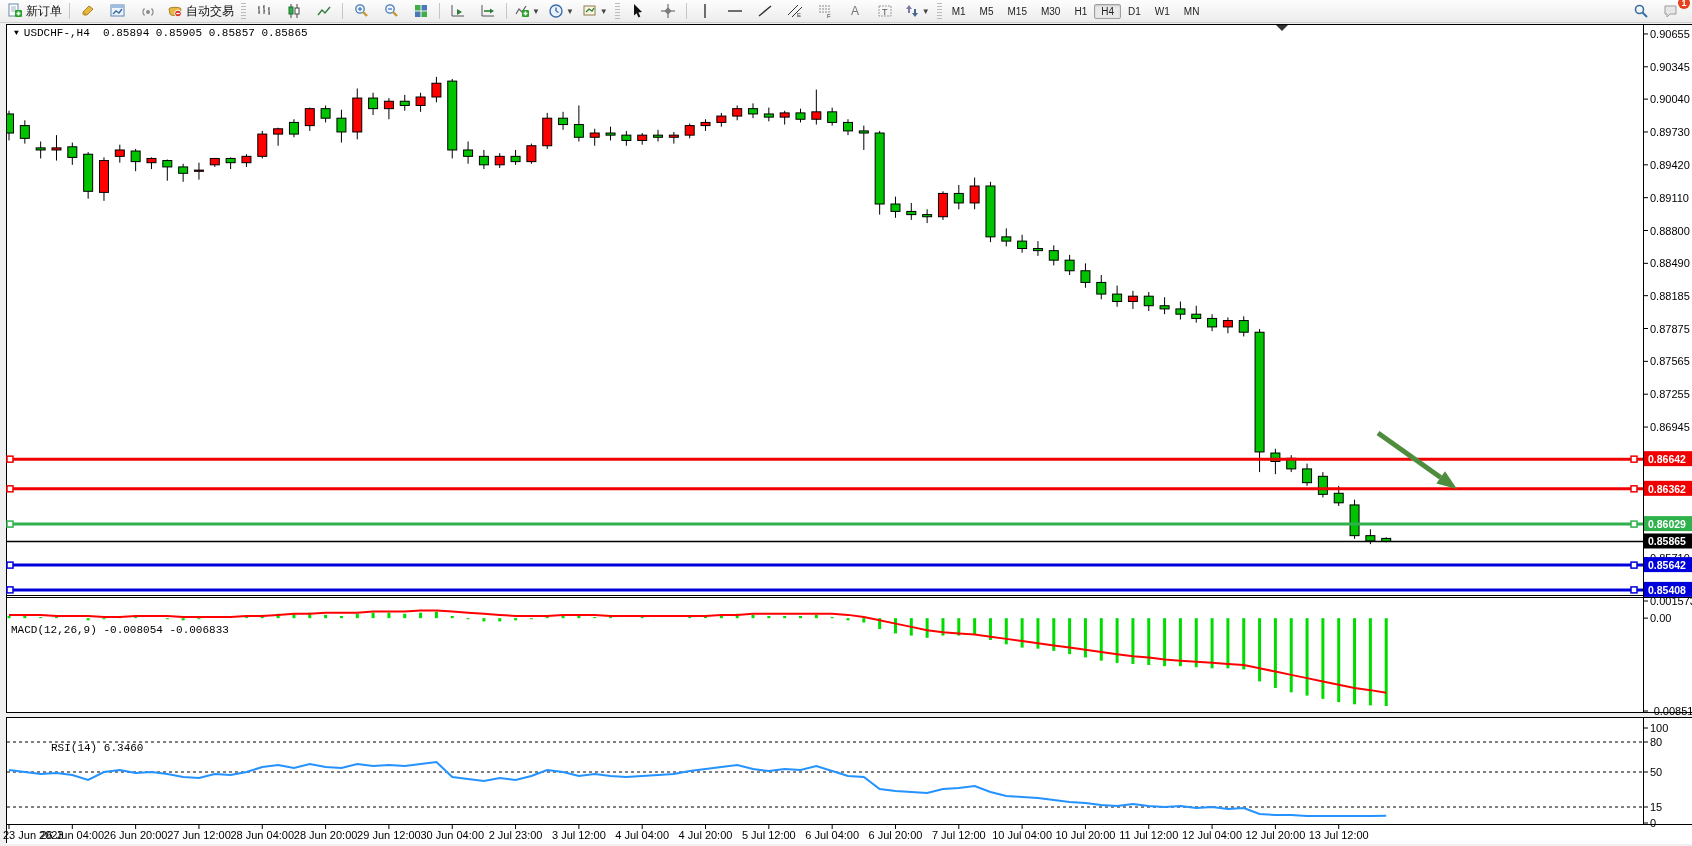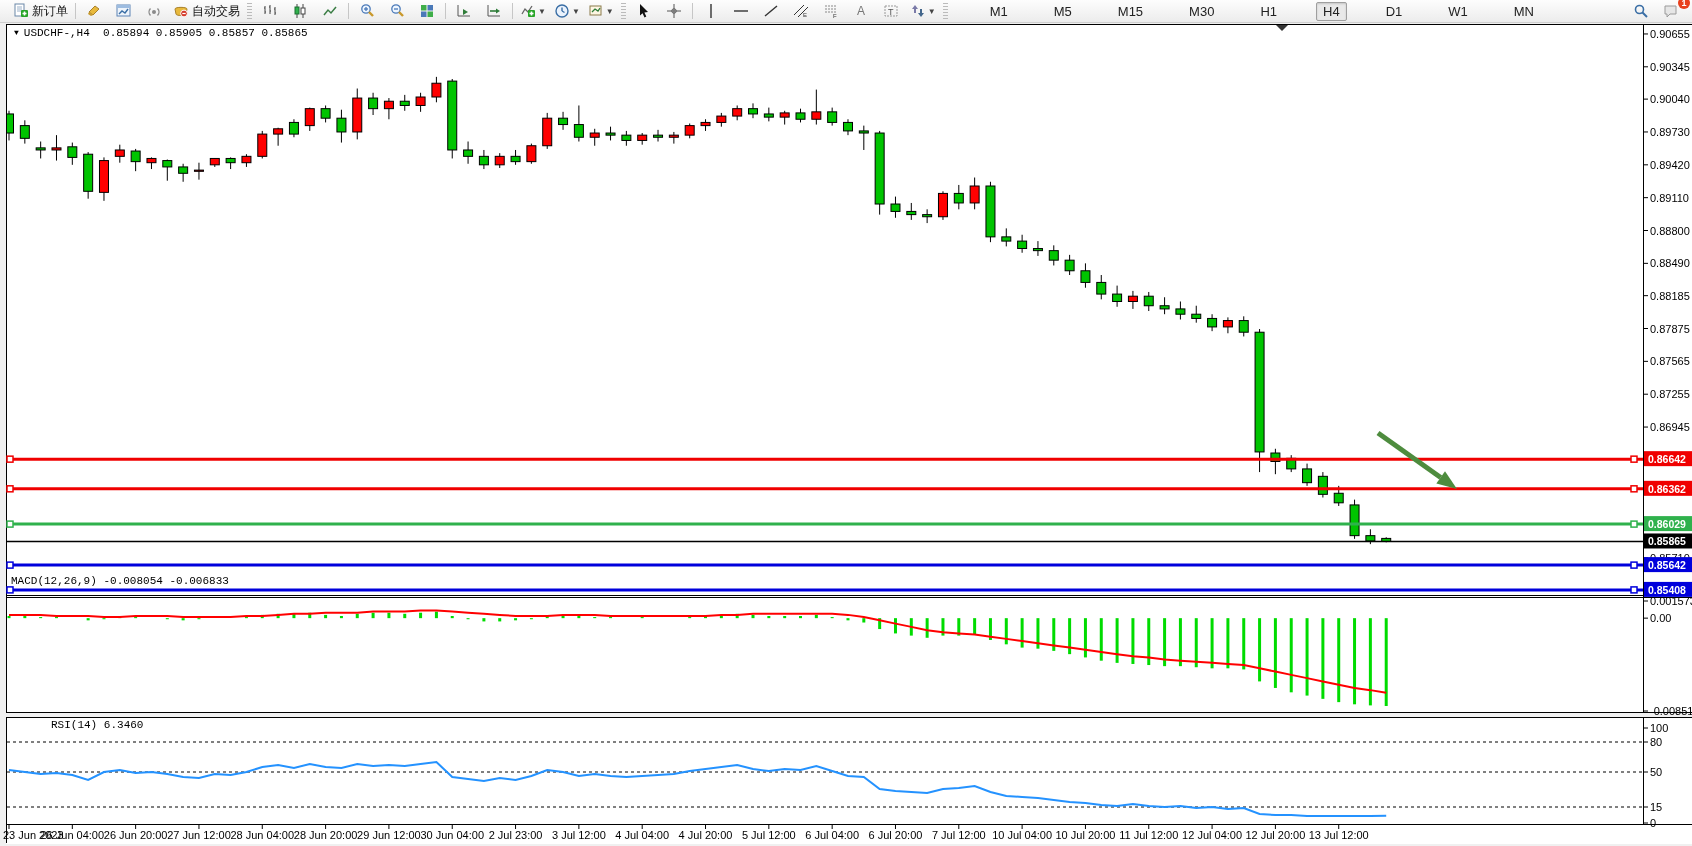--- a/index.html
+++ b/index.html
@@ -1,40 +1,40 @@
 <!DOCTYPE html>
 <html><head>
 <meta charset="utf-8">
 <style>
   html,body{margin:0;padding:0;width:1692px;height:846px;overflow:hidden;background:#f0f0f0;
     font-family:"Liberation Sans",sans-serif;}
   #app{position:relative;width:1692px;height:846px;}
   
   .toolbar{position:absolute;top:0;left:0;right:0;height:22px;display:flex;align-items:center;
-    background:linear-gradient(#fdfdfd,#ececec);border-bottom:1px solid #cfcfcf;padding-left:9px;}
+    background:linear-gradient(#fdfdfd,#ececec);border-bottom:1px solid #cfcfcf;padding-left:3px;}
   .tbtn{height:20px;min-width:22px;display:flex;align-items:center;justify-content:center;
     font-size:12px;color:#111;padding:0 3px;border:1px solid transparent;border-radius:2px;}
   .tbtn .cap{margin-left:3px;white-space:nowrap;}
   .sep{width:1px;height:16px;background:#c6c6c6;margin:0 3px;}
   .grip{width:5px;height:16px;margin:0 3px;background:repeating-linear-gradient(#bbb 0 1px,transparent 1px 3px);}
   .dd{font-size:8px;color:#444;margin-left:2px;}
-  .tf{font-size:13px;padding:1px 6px;color:#222;border:1px solid transparent;border-radius:2px;margin-left:32px;}
+  .tf{font-size:10px;padding:1px 6px;color:#222;border:1px solid transparent;border-radius:2px;}
   .tf.active{background:#e9e9e9;border-color:#9f9f9f;box-shadow:inset 0 1px 2px rgba(0,0,0,.15);}
   .tb-right{margin-left:auto;display:flex;align-items:center;margin-right:6px;}
   .badge{position:absolute;top:-4px;right:-5px;background:#e8401c;color:#fff;font-size:9px;font-weight:bold;
     border-radius:50%;width:12px;height:12px;line-height:12px;text-align:center;}
   .icon16{width:16px;height:16px;display:block;}
   
   .chart-bg{position:absolute;left:6px;top:24px;width:1686px;height:820px;background:#fff;}
   #chart-svg{position:absolute;left:0;top:0;}
   .overlay-label{position:absolute;font-size:11px;color:#000;white-space:nowrap;z-index:5;font-family:Liberation Mono, monospace;}
   #chart-title{left:14px;top:27px;}
   #chart-title .tri{font-size:8px;vertical-align:1px;margin-right:5px;}
-  #macd-label{left:11px;top:575px;}
-  #rsi-label{left:11px;top:719px;padding-left:40px;}
+  #macd-label{left:11px;top:624px;}
+  #rsi-label{left:11px;top:742px;padding-left:40px;}
   svg text{font-family:"Liberation Sans",sans-serif;}
 </style>
 </head>
 <body>
 
 <div id="app">
 
   <div class="toolbar">
     <div class="tbtn">
       <svg class="icon16" viewBox="0 0 16 16">

